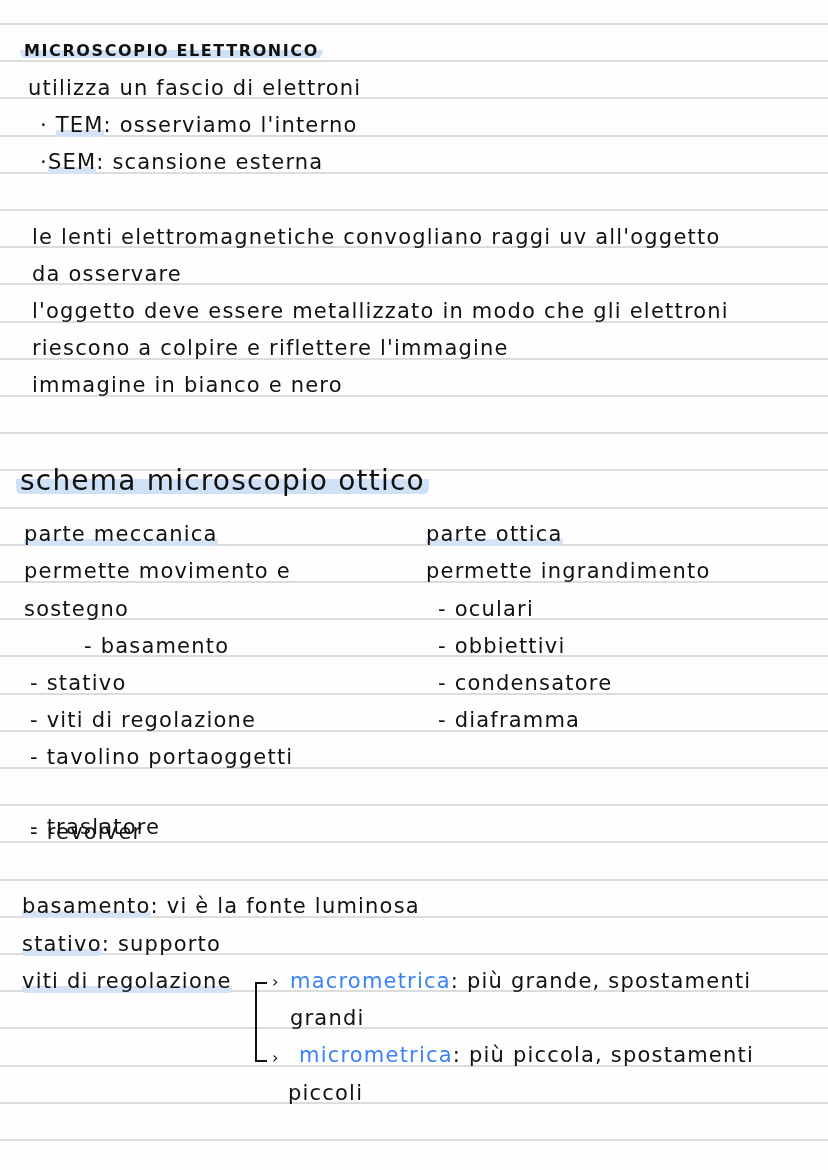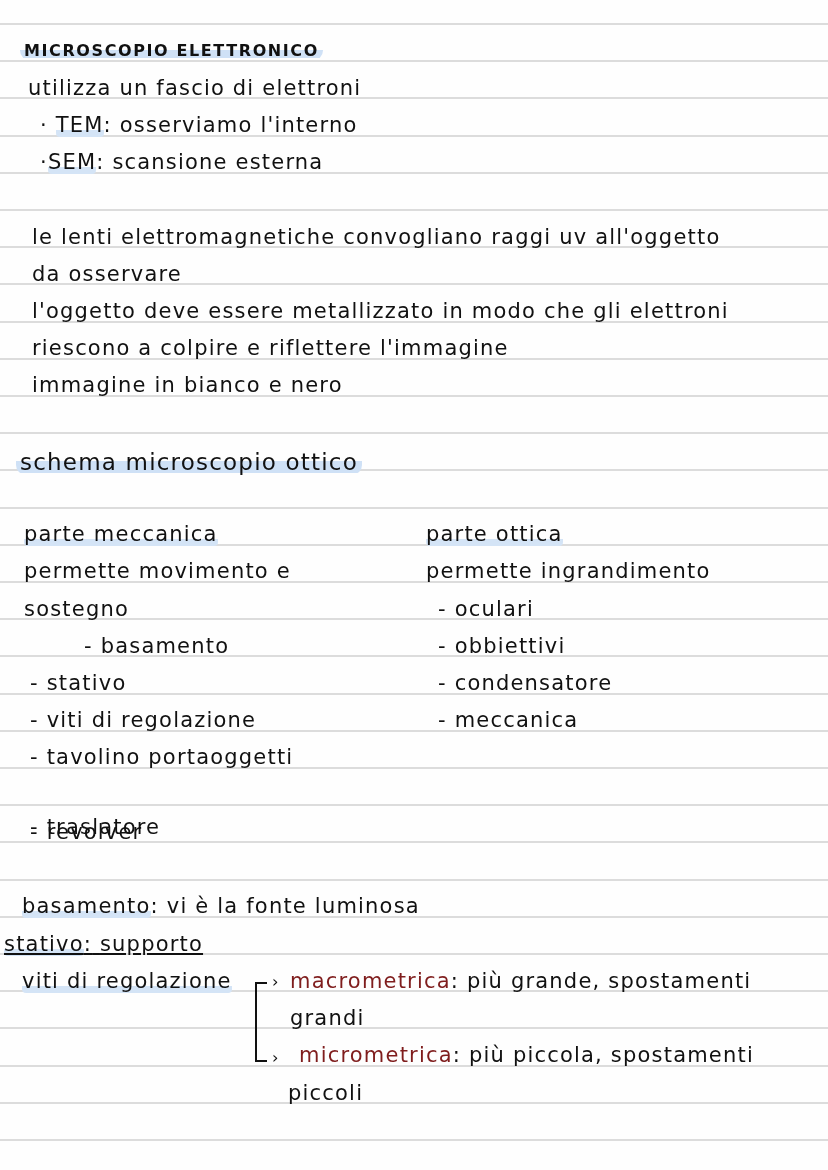--- a/index.html
+++ b/index.html
@@ -23,21 +23,21 @@
   .title-caps { font-size: 16px; letter-spacing: 1.6px; font-weight: bold; }
   .hl {
     background: linear-gradient(to bottom, transparent 45%, #cfe1f6 45%, #cfe1f6 92%, transparent 92%);
     border-radius: 10px;
     padding: 0 4px;
   }
   .ul-hl {
     background: linear-gradient(to bottom, transparent 70%, #d4e4f6 70%, #d4e4f6 100%);
     border-radius: 4px;
   }
-  .blue { color: #7f1d1d; }
+  .blue { color: #3b82f6; }
   .bracket {
     position: absolute; border-left: 2px solid #111; border-top: 2px solid #111; border-bottom: 2px solid #111;
     width: 10px;
   }
   .arrowhead { position: absolute; font-size: 16px; line-height: 16px; }
 </style>
 </head>
 <body>
 
 <div class="page">
@@ -89,21 +89,21 @@
     <span>·</span><span class="ul-hl">SEM</span><span>:</span>
     <span>scansione esterna</span>
   </div>
 
   <div class="ln" style="left:32px; top:224px;">le lenti elettromagnetiche convogliano raggi uv all'oggetto</div>
   <div class="ln" style="left:32px; top:261px;">da osservare</div>
   <div class="ln" style="left:32px; top:298px;">l'oggetto deve essere metallizzato in modo che gli elettroni</div>
   <div class="ln" style="left:32px; top:335px;">riescono a colpire e riflettere l'immagine</div>
   <div class="ln" style="left:32px; top:372px;">immagine in bianco e nero</div>
 
-  <div class="ln" style="left:16px; top:449px; font-size:23px;">
+  <div class="ln" style="left:16px; top:468px; font-size:28px;">
     <span class="hl">schema microscopio ottico</span>
   </div>
 
   <div>
     <div class="ln" style="left:24px; top:521px;">
       <span class="ul-hl">parte meccanica</span>
     </div>
     <div class="ln" style="left:24px; top:558px;">permette movimento e</div>
     <div class="ln" style="left:24px; top:596px;">sostegno</div>
     <div class="ln" style="left:36px; top:633px;margin-left:48px;">- basamento</div>
@@ -115,28 +115,28 @@
   </div>
 
   <div>
     <div class="ln" style="left:426px; top:521px;">
       <span class="ul-hl">parte ottica</span>
     </div>
     <div class="ln" style="left:426px; top:558px;">permette ingrandimento</div>
     <div class="ln" style="left:438px; top:596px;">- oculari</div>
     <div class="ln" style="left:438px; top:633px;">- obbiettivi</div>
     <div class="ln" style="left:438px; top:670px;">- condensatore</div>
-    <div class="ln" style="left:438px; top:707px;">- meccanica</div>
+    <div class="ln" style="left:438px; top:707px;">- diaframma</div>
   </div>
 
   <div class="ln" style="left:22px; top:893px;">
     <span class="ul-hl">basamento</span><span>:</span>
     <span>vi è la fonte luminosa</span>
   </div>
-  <div class="ln" style="left:4px; top:931px;text-decoration:underline;">
+  <div class="ln" style="left:22px; top:931px;">
     <span class="ul-hl">stativo</span><span>:</span>
     <span>supporto</span>
   </div>
 
   <div class="ln" style="left:22px; top:968px;">
     <span class="ul-hl">viti di regolazione</span>
   </div>
 
   <div class="bracket" style="left:255px; top:982px; height:76px;"></div>
   <div class="arrowhead" style="left:272px; top:974px;">›</div>

